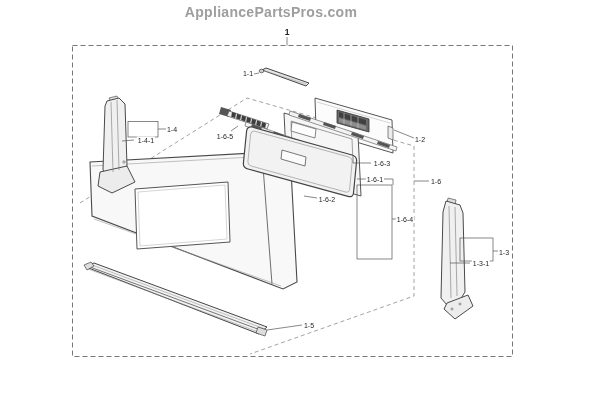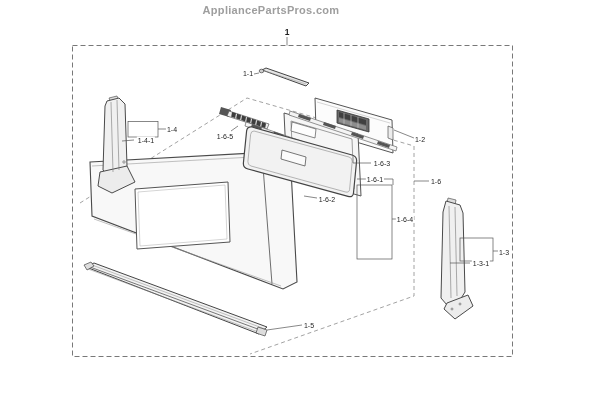--- a/index.html
+++ b/index.html
@@ -1,19 +1,19 @@
 <!DOCTYPE html>
 <html><head>
 <meta charset="utf-8">
 <style>
   html,body{margin:0;padding:0;background:#fff;}
   .page{position:relative;width:600px;height:420px;background:#fff;overflow:hidden;
         font-family:"Liberation Sans",sans-serif;}
   .site-title{position:absolute;left:0;top:4px;width:542px;text-align:center;
-        font-size:11px;font-weight:bold;color:#9e9e9e;letter-spacing:.3px;}
+        font-size:14px;font-weight:bold;color:#9e9e9e;letter-spacing:.3px;}
   .diagram-svg{position:absolute;left:0;top:0;}
   .callout{position:absolute;font-size:7px;line-height:1;color:#1c1c1c;
         background:#fff;padding:0 1px;transform:translate(-50%,-50%);white-space:nowrap;}
   .callout.big{font-size:8.5px;font-weight:bold;}
 </style>
 </head>
 <body>
 
 <div class="page">
 

